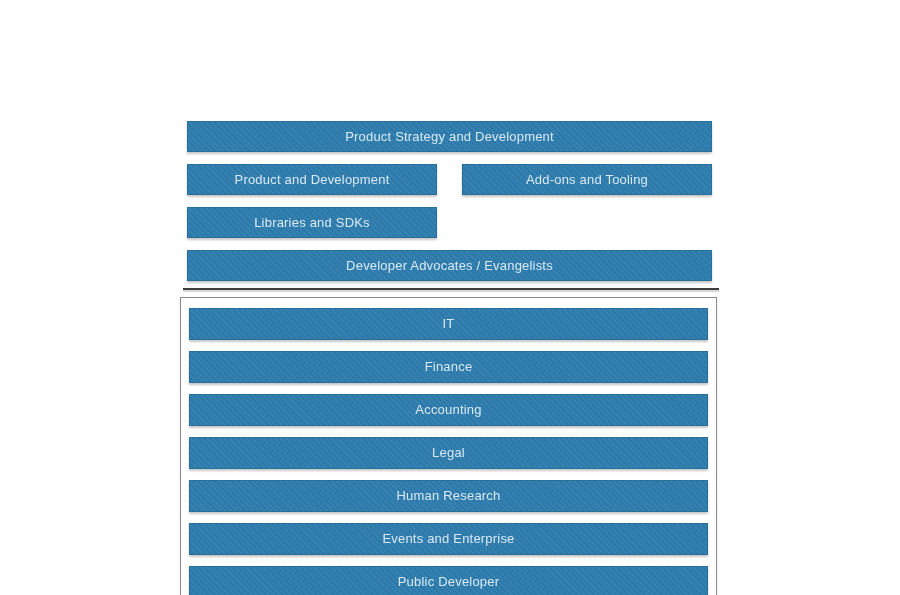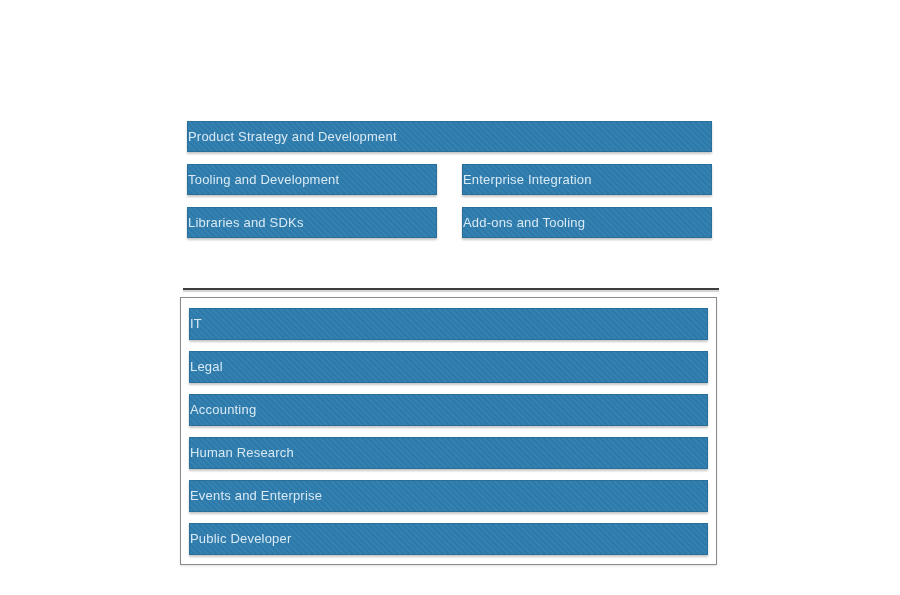--- a/index.html
+++ b/index.html
@@ -53,49 +53,51 @@
     height: 29px;
     line-height: 29px;
     background: #2e7dae;
     background-image: repeating-linear-gradient(45deg,
       rgba(255,255,255,0.03) 0 2px, rgba(0,0,0,0.03) 2px 4px);
     border: 1px solid #2a6e9a;
     box-shadow: 0 2px 2px rgba(0,0,0,0.22);
     color: #d9eaf5;
     font-size: 13px;
     letter-spacing: 0.2px;
+    text-align: center;
     white-space: nowrap;
     overflow: hidden;
     box-sizing: content-box;
   }
   .group-bottom .bar {
     height: 30px;
     line-height: 30px;
   }
   .span-full {
     grid-column: 1 / span 2;
   }
 </style>
 </head>
 <body>
 
 <div class="canvas">
 
   <div class="group-top">
     <div class="bar span-full">Product Strategy and Development</div>
-    <div class="bar">Tooling and Development</div>
-    <div class="bar">Enterprise Integration</div>
+    <div class="bar">Product and Development</div>
+    <div class="bar">Add-ons and Tooling</div>
     <div class="bar">Libraries and SDKs</div>
-    <div class="bar">Add-ons and Tooling</div>
+    <div class="bar span-full">Developer Advocates / Evangelists</div>
   </div>
 
   <div class="divider"></div>
 
   <div class="group-bottom">
     <div class="bar">IT</div>
+    <div class="bar">Finance</div>
+    <div class="bar">Accounting</div>
     <div class="bar">Legal</div>
-    <div class="bar">Accounting</div>
     <div class="bar">Human Research</div>
     <div class="bar">Events and Enterprise</div>
     <div class="bar">Public Developer</div>
   </div>
 
 </div>
 
 </body></html>

